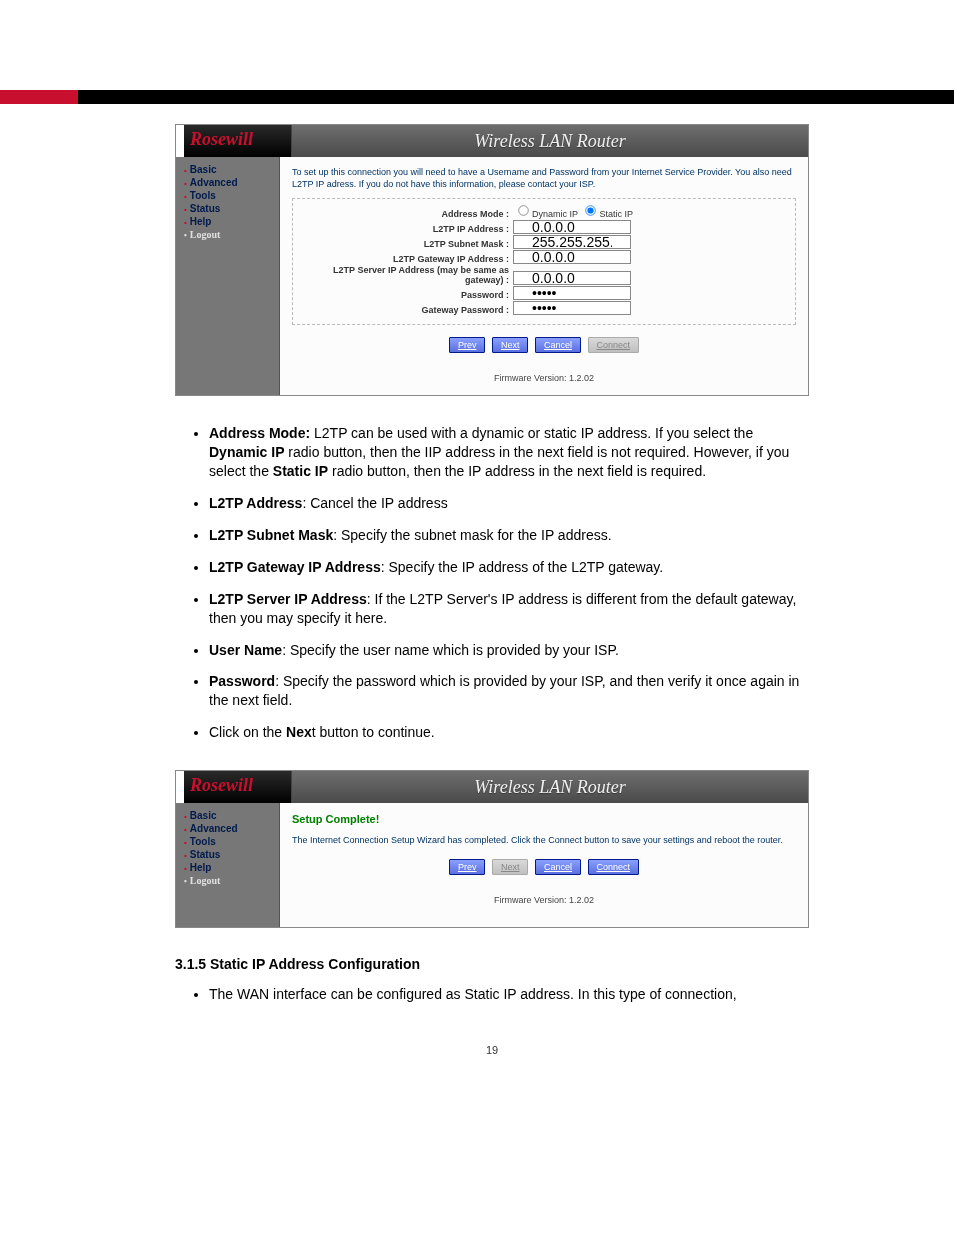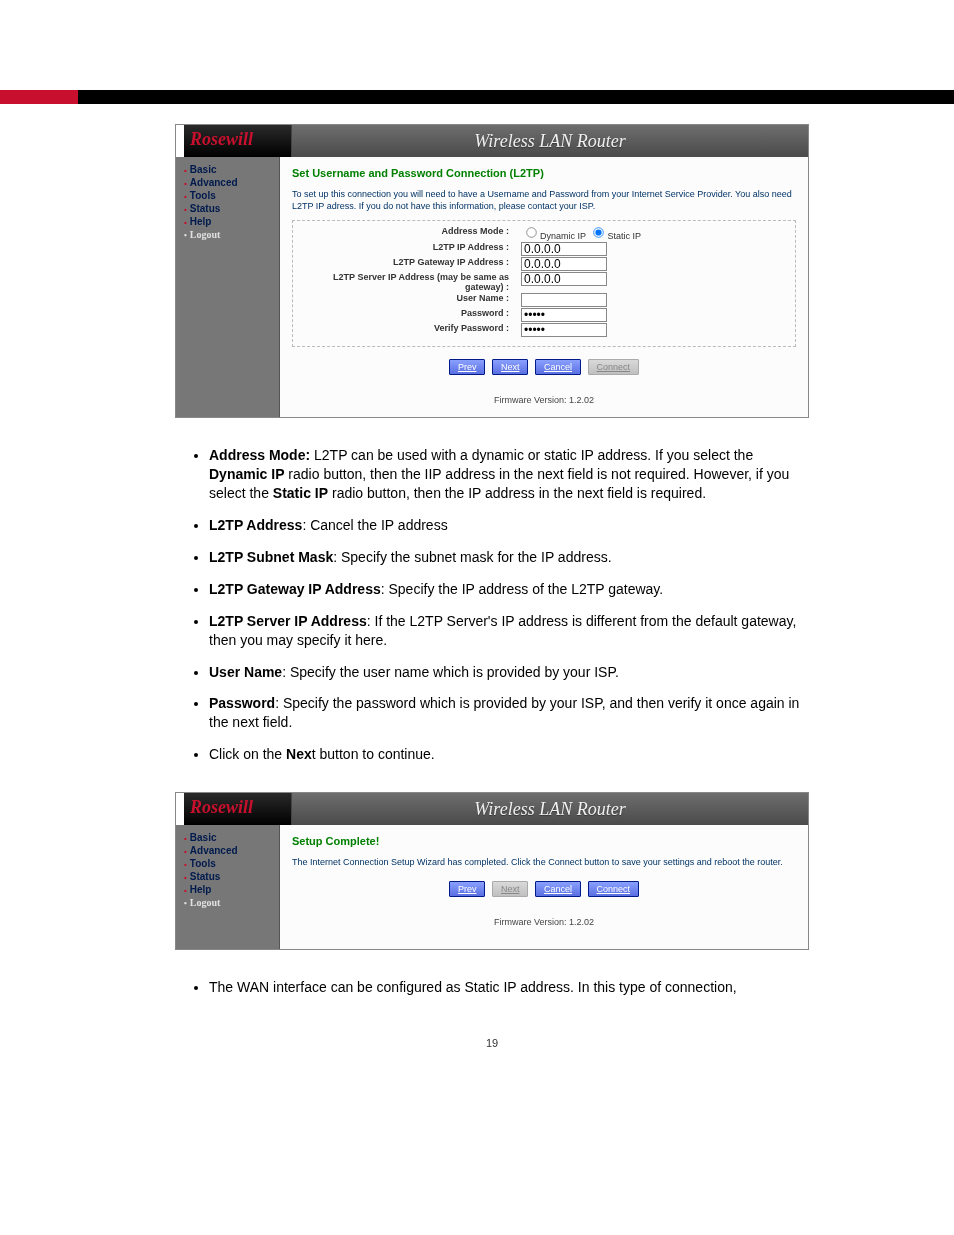--- a/index.html
+++ b/index.html
@@ -101,38 +101,37 @@
     line-height: 1.3;
     margin-bottom: 8px;
   }
   .rs-form-box {
     border: 1px dashed #bbb;
     padding: 4px 6px 8px 6px;
     margin-bottom: 10px;
   }
   .rs-row {
     display: flex;
-    align-items: flex-start;
+    align-items: flex-end;
     margin: 1px 0;
     font-size: 9px;
     color: #333;
-    gap: 8px;
   }
   .rs-label {
     width: 210px;
     text-align: right;
     padding-right: 4px;
     font-weight: bold;
   }
   .rs-field input[type=text], .rs-field input[type=password] {
-    font-size: 12px;
+    font-size: 14px;
     width: 80px;
     height: 12px;
     border: 1px solid #888;
-    padding: 0 2px;
+    padding: 0 18px;
   }
   .rs-field .radio { margin: 0 2px 0 4px; transform: scale(0.8);}
   .rs-buttons {
     text-align: center;
     margin: 12px 0 6px 0;
   }
   .rs-btn {
     display: inline-block;
     font-size: 9px;
     padding: 2px 8px;
@@ -194,52 +193,51 @@
       <div class="rs-body">
         <div class="rs-sidebar">
           <div><span class="bullet">•</span><span>Basic</span></div>
           <div><span class="bullet">•</span><span>Advanced</span></div>
           <div><span class="bullet">•</span><span>Tools</span></div>
           <div><span class="bullet">•</span><span>Status</span></div>
           <div><span class="bullet">•</span><span>Help</span></div>
           <div class="logout"><span class="bullet" style="color:#e0e0e0">•</span><span>Logout</span></div>
         </div>
         <div class="rs-main">
-          <div class="rs-section-title">Set Username and Password Connection (L2TP)</div>
           <div class="rs-desc">To set up this connection you will need to have a Username and Password from your Internet Service Provider. You also need L2TP IP adress. If you do not have this information, please contact your ISP.</div>
           <div class="rs-form-box">
             <div class="rs-row">
               <div class="rs-label">Address Mode :</div>
               <div class="rs-field">
                 <input type="radio" class="radio" style=""><span>Dynamic IP</span>
                 <input type="radio" class="radio" checked="" style=""><span>Static IP</span>
               </div>
             </div>
             <div class="rs-row">
                 <div class="rs-label">L2TP IP Address :</div>
                 <div class="rs-field"><input type="text" value="0.0.0.0" style=""></div>
               </div>
             <div class="rs-row">
+                <div class="rs-label">L2TP Subnet Mask :</div>
+                <div class="rs-field"><input type="text" value="255.255.255.0" style=""></div>
+              </div>
+            <div class="rs-row">
                 <div class="rs-label">L2TP Gateway IP Address :</div>
                 <div class="rs-field"><input type="text" value="0.0.0.0" style=""></div>
               </div>
             <div class="rs-row">
                 <div class="rs-label">L2TP Server IP Address (may be same as gateway) :</div>
                 <div class="rs-field"><input type="text" value="0.0.0.0" style=""></div>
               </div>
             <div class="rs-row">
-                <div class="rs-label">User Name :</div>
-                <div class="rs-field"><input type="text" value="" style=""></div>
-              </div>
-            <div class="rs-row">
                 <div class="rs-label">Password :</div>
                 <div class="rs-field"><input type="password" value="•••••" style=""></div>
               </div>
             <div class="rs-row">
-                <div class="rs-label">Verify Password :</div>
+                <div class="rs-label">Gateway Password :</div>
                 <div class="rs-field"><input type="password" value="•••••" style=""></div>
               </div>
           </div>
           <div class="rs-buttons">
             <span class="rs-btn">Prev</span>
             <span class="rs-btn">Next</span>
             <span class="rs-btn">Cancel</span>
             <span class="rs-btn disabled">Connect</span>
           </div>
           <div class="rs-fw">Firmware Version: 1.2.02</div>
@@ -280,19 +278,20 @@
             <span class="rs-btn disabled">Next</span>
             <span class="rs-btn">Cancel</span>
             <span class="rs-btn">Connect</span>
           </div>
           <div class="rs-fw">Firmware Version: 1.2.02</div>
         </div>
       </div>
     </div>
 
 
+    <div class="sec-heading">3.1.5  Static IP Address Configuration</div>
     <ul class="doc-list" style="margin-top:0;margin-bottom:8px">
       <li>The WAN interface can be configured as Static IP address. In this type of connection,</li>
     </ul>
 
     <div class="page-num">19</div>
   </div>
 </div>
 
 </body></html>

